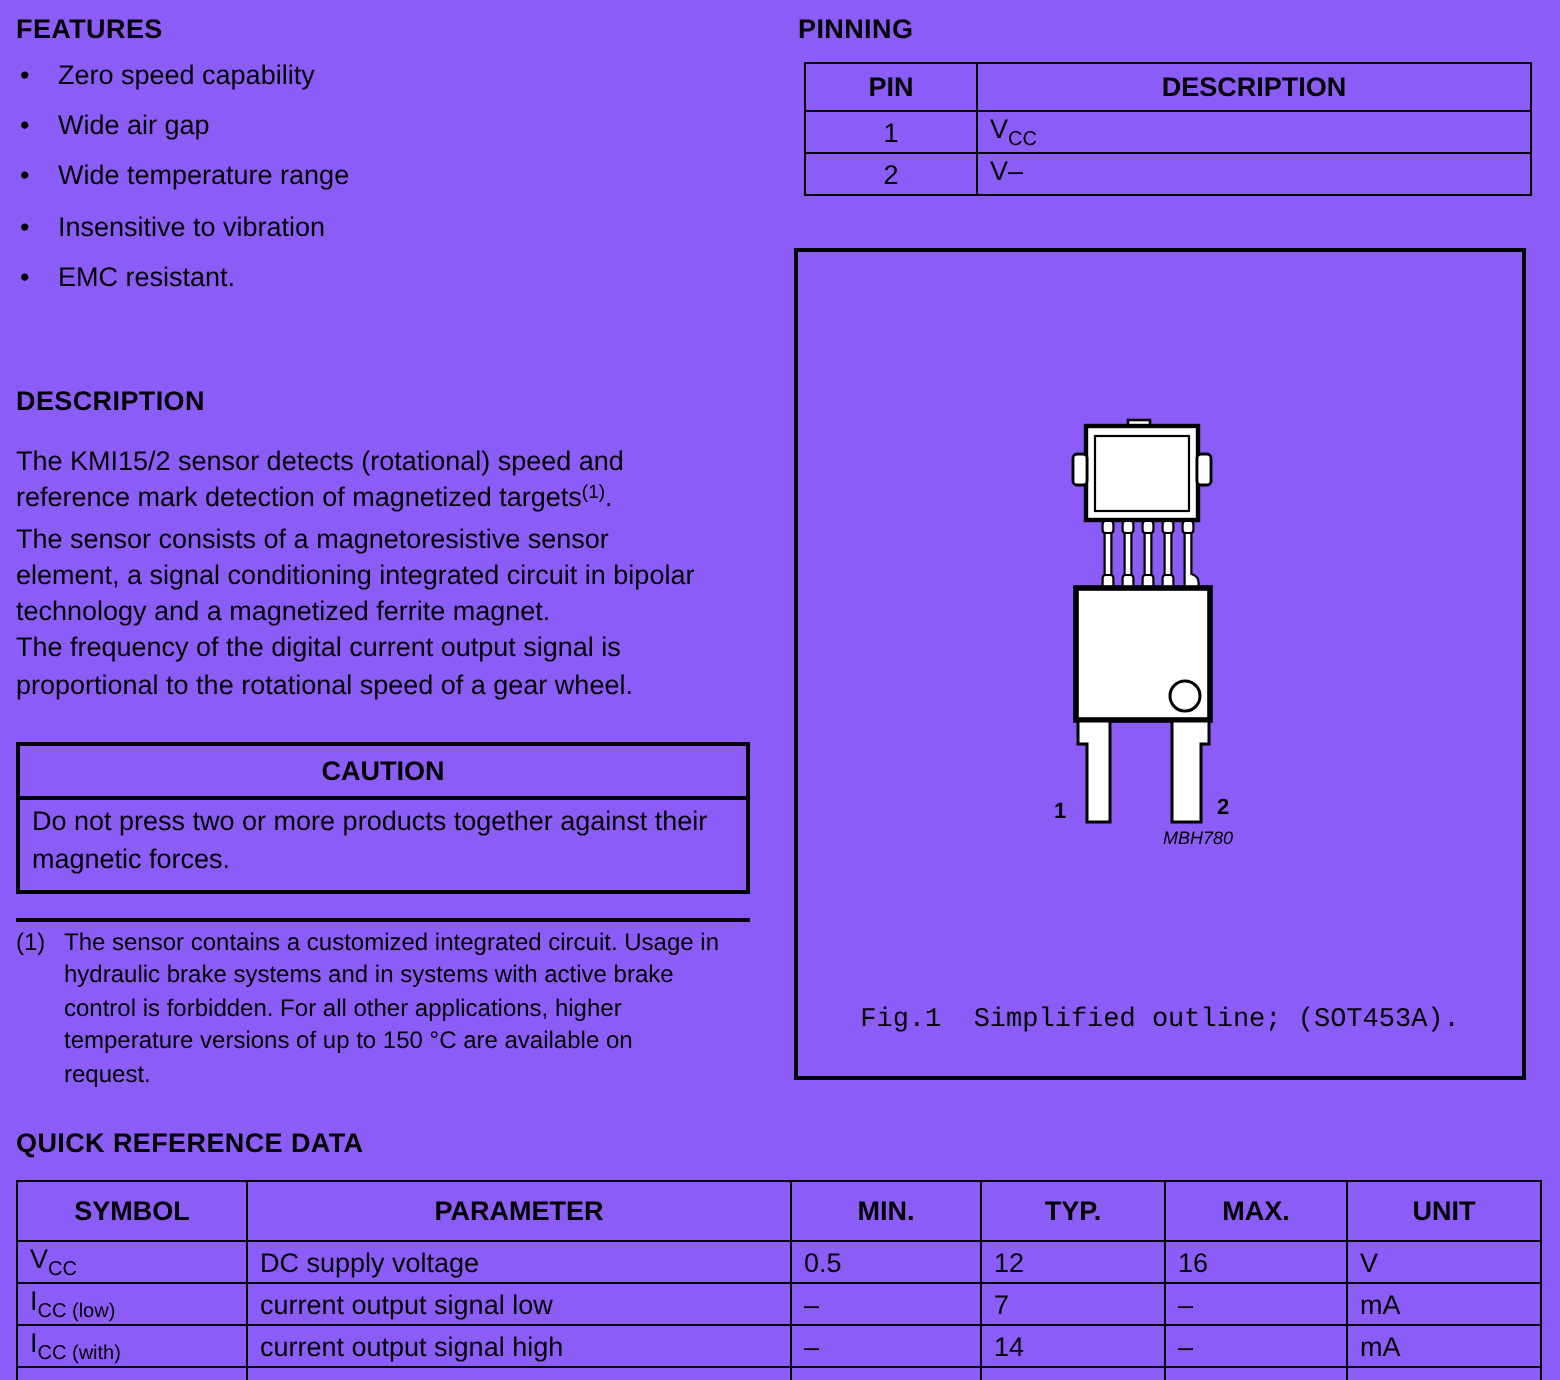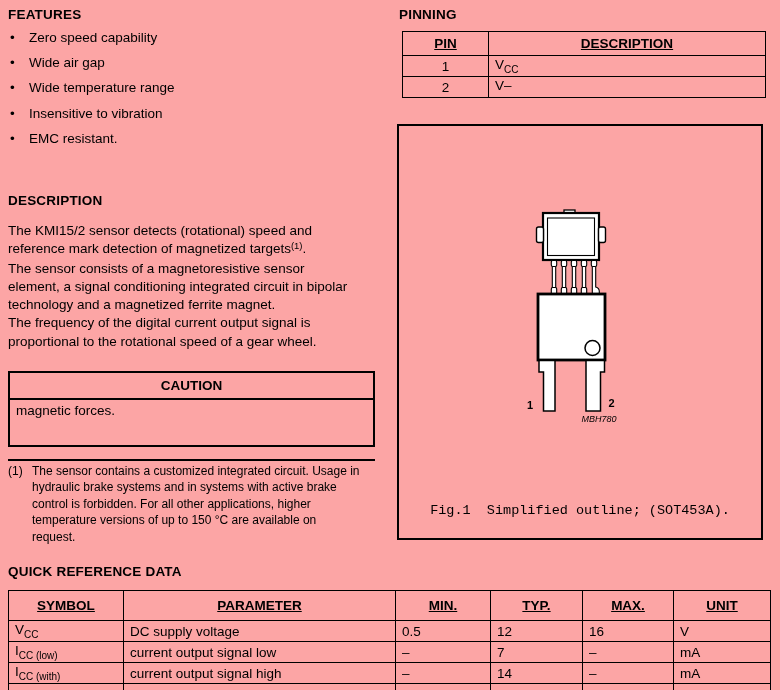--- a/index.html
+++ b/index.html
@@ -1,16 +1,16 @@
 <!DOCTYPE html>
 <html><head>
 <meta charset="utf-8">
 <style>
   html,body{margin:0;padding:0;background:#fff;}
-  .page{position:relative;width:780px;height:690px;background:#fca5a5;overflow:hidden;
+  .page{position:relative;width:780px;height:690px;background:#8b5cf6;overflow:hidden;
         font-family:"Liberation Sans","DejaVu Sans",sans-serif;color:#000;}
   .sect-h{position:absolute;font-size:13.5px;font-weight:bold;letter-spacing:.2px;}
   
   .bullets{position:absolute;left:8px;top:30px;margin:0;padding:0;list-style:none;}
   .bullets li{display:flex;align-items:flex-start;height:25.2px;font-size:13.5px;}
   .bullet-dot{width:19px;padding-left:2px;}
   .bullet-dot::before{content:"\2022";font-size:13.5px;}
   
   .desc{position:absolute;left:8px;top:222px;width:384px;font-size:13.5px;line-height:18.3px;}
   .desc .sup{font-size:9.5px;position:relative;top:-4px;}
@@ -19,21 +19,21 @@
   .caution-head{height:25px;line-height:25px;text-align:center;font-weight:bold;font-size:13.5px;border-bottom:2px solid #000;}
   .caution-body{padding:2px 6px 0 6px;font-size:13.5px;line-height:18.6px;}
   
   .fn-rule{position:absolute;left:8px;top:459px;width:367px;height:2px;background:#000;}
   .footnote{position:absolute;left:8px;top:463px;width:380px;font-size:12px;line-height:16.4px;}
   .fn-marker{position:absolute;left:0;top:0;}
   .fn-lines{margin-left:24px;}
   
   table{border-collapse:collapse;table-layout:fixed;}
   th,td{border:1.5px solid #000;font-size:13.5px;overflow:hidden;}
-  th{font-weight:bold;padding:0;text-decoration:underline;}
+  th{font-weight:bold;padding:0;}
   td{padding:0 0 0 6px;text-align:left;}
   sub{font-size:10px;}
   .pin-table{position:absolute;left:402px;top:31px;width:363px;}
   .pin-table th{height:23px;}
   .pin-table td{height:20px;}
   .pin-table td.c{text-align:center;padding:0;}
   .qr-table{position:absolute;left:8px;top:590px;width:762px;}
   .qr-table th{height:29px;}
   .qr-table td{height:20px;}
   .qr-table tr.stub td{height:8px;border-bottom:none;}
@@ -78,20 +78,21 @@
     <div>The sensor consists of a magnetoresistive sensor</div>
     <div>element, a signal conditioning integrated circuit in bipolar</div>
     <div>technology and a magnetized ferrite magnet.</div>
     <div>The frequency of the digital current output signal is</div>
     <div>proportional to the rotational speed of a gear wheel.</div>
   </div>
 
   <div class="caution">
     <div class="caution-head">CAUTION</div>
     <div class="caution-body">
+      <div>Do not press two or more products together against their</div>
       <div>magnetic forces.</div>
     </div>
   </div>
 
   <div class="fn-rule"></div>
   <div class="footnote">
     <span class="fn-marker">(1)</span>
     <div class="fn-lines">
       <div>The sensor contains a customized integrated circuit. Usage in</div>
       <div>hydraulic brake systems and in systems with active brake</div>

